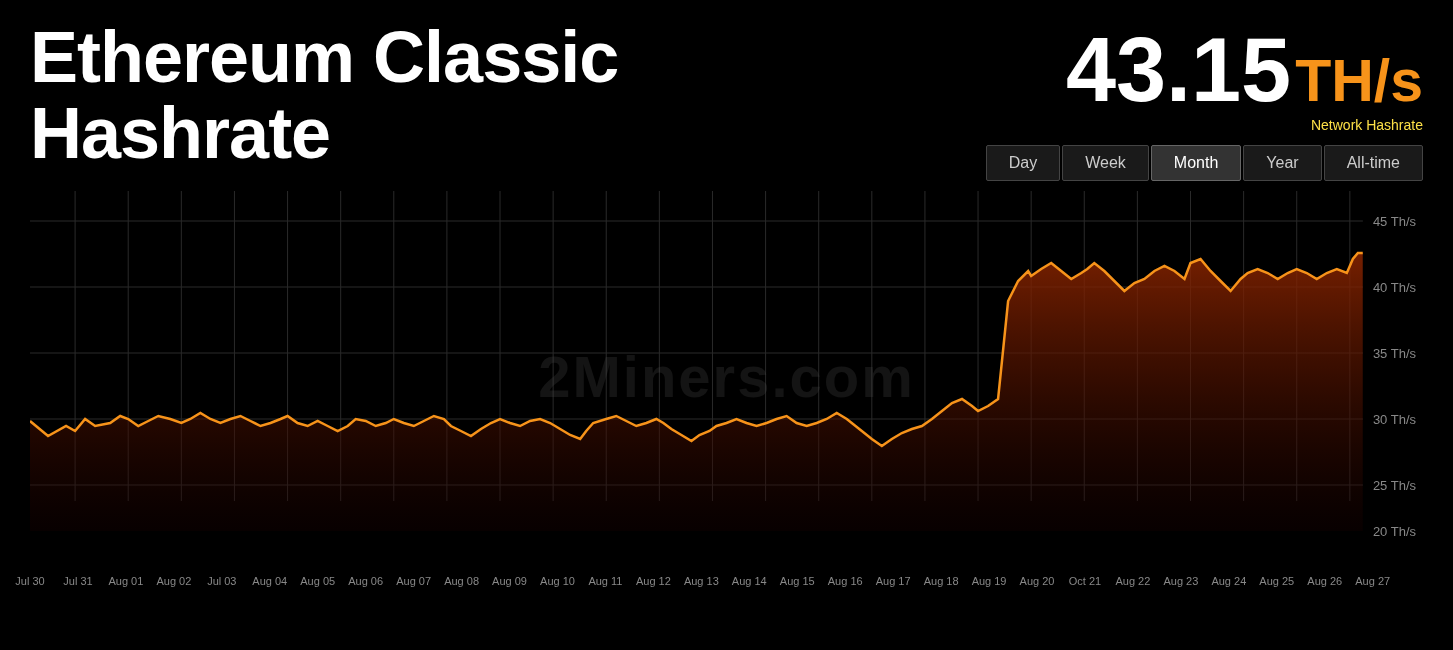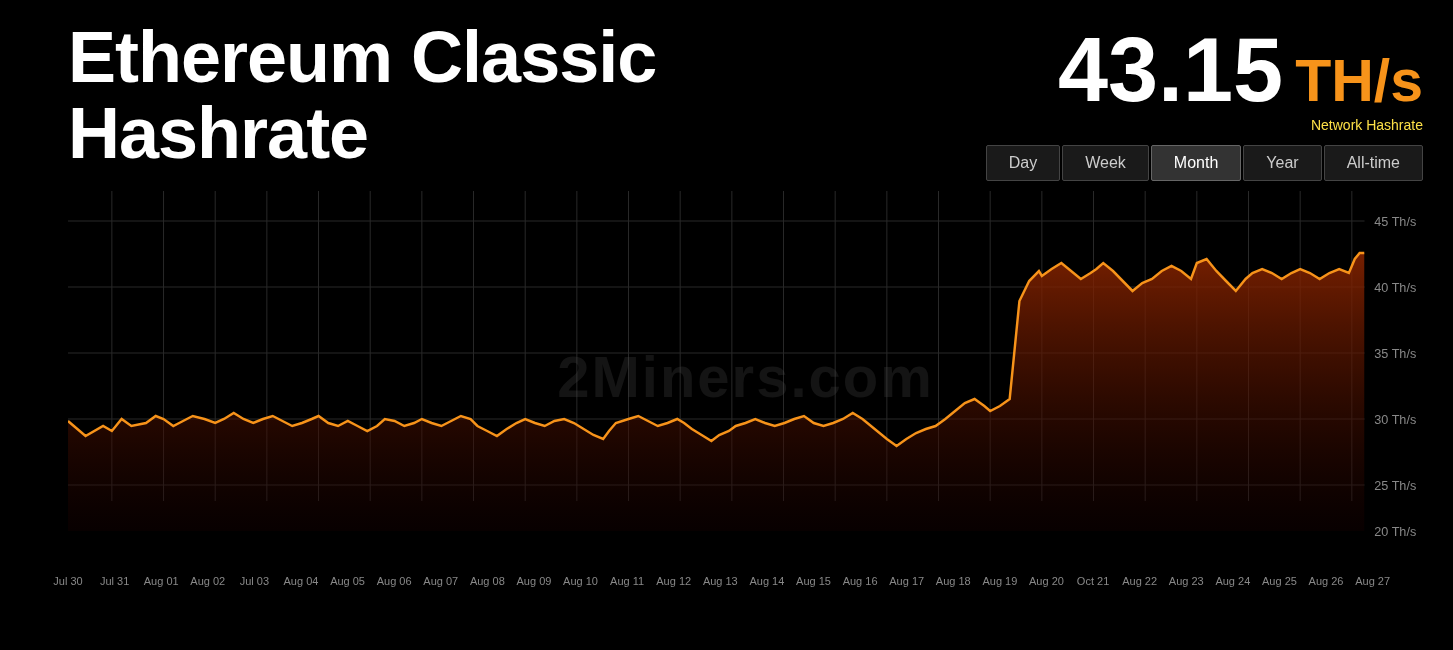--- a/index.html
+++ b/index.html
@@ -9,21 +9,20 @@
       font-family: Arial, sans-serif;
       width: 1453px;
       height: 650px;
       overflow: hidden;
     }
     .container {
       width: 1453px;
       height: 650px;
       background: #000;
       position: relative;
-      padding-left: 38px;
     }
     .header {
       display: flex;
       justify-content: space-between;
       align-items: flex-start;
       padding: 20px 30px 10px 30px;
     }
     .title {
       font-size: 72px;
       font-weight: 900;
@@ -33,21 +32,21 @@
     }
     .hashrate-section {
       display: flex;
       flex-direction: column;
       align-items: flex-end;
       padding-top: 5px;
     }
     .hashrate-value-row {
       display: flex;
       align-items: baseline;
-      gap: 12px;
+      gap: 4px;
     }
     .hashrate-number {
       font-size: 90px;
       font-weight: 900;
       color: #fff;
       line-height: 1;
     }
     .hashrate-unit {
       font-size: 59px;
       font-weight: 900;

